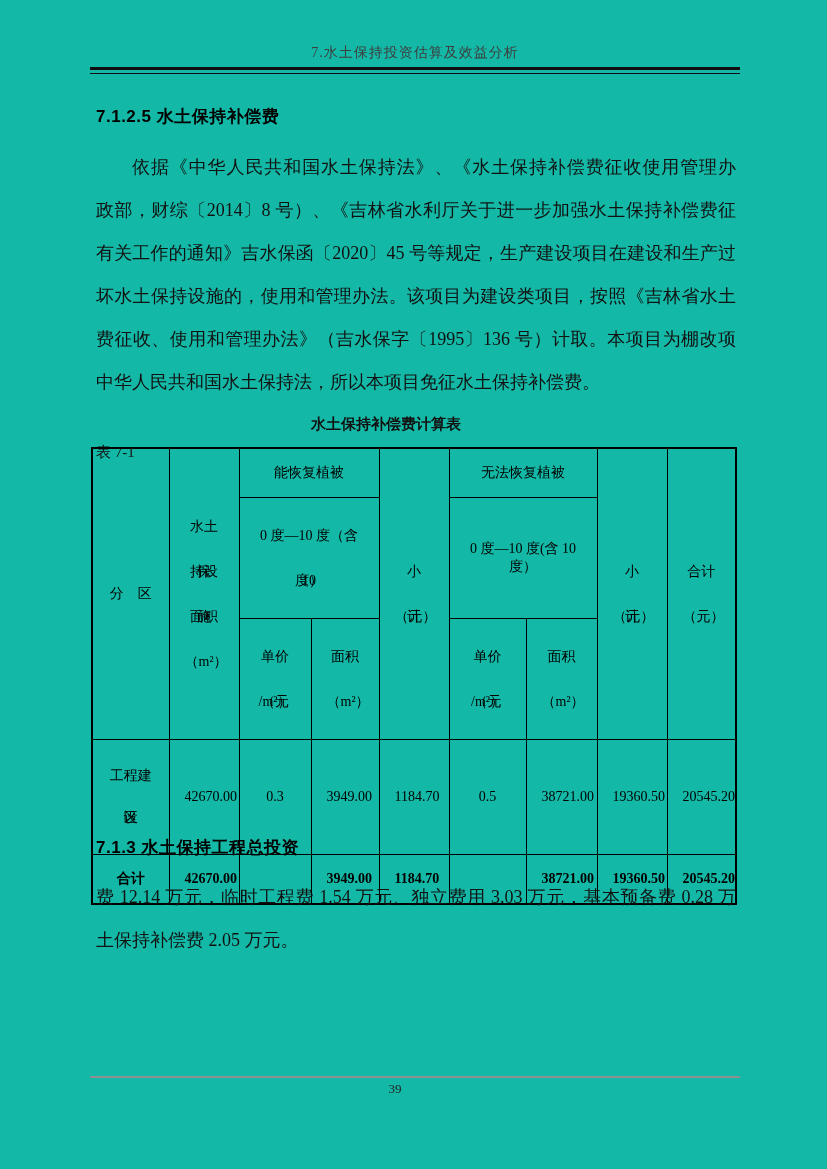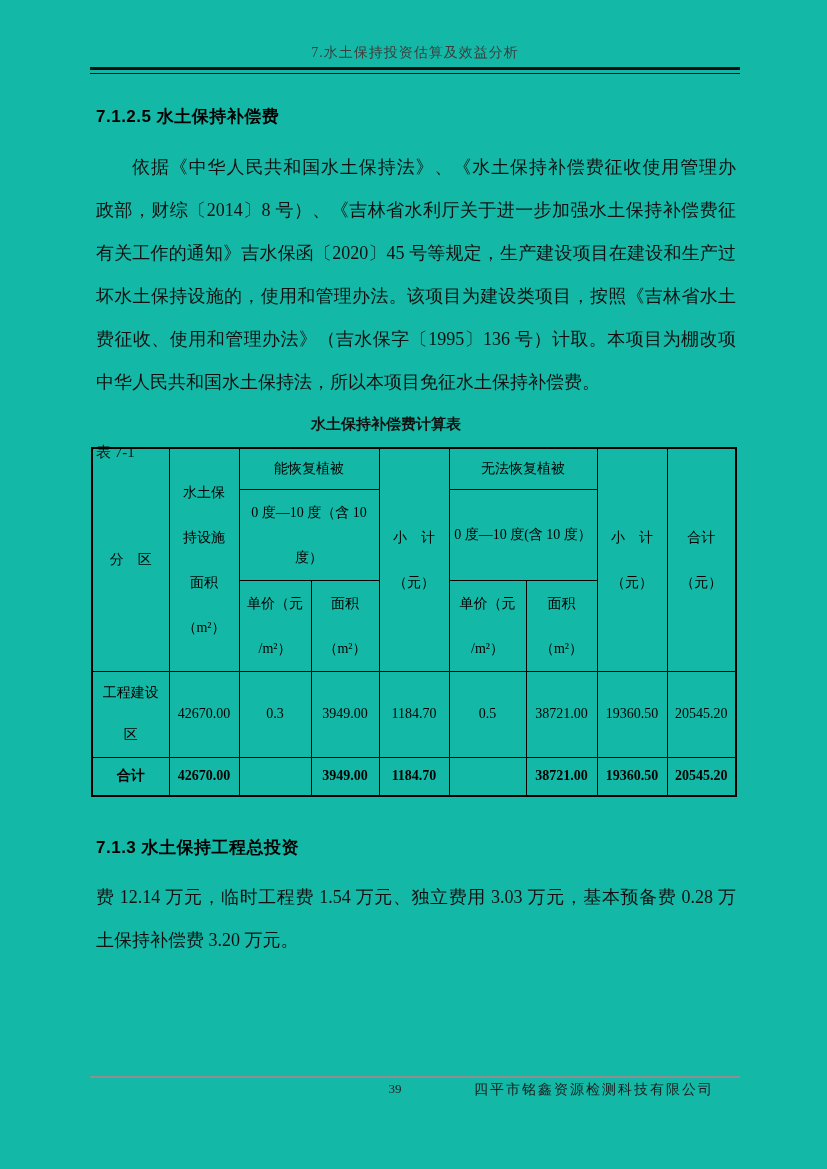--- a/index.html
+++ b/index.html
@@ -38,21 +38,21 @@
   
   .tcap { position:absolute; top:415px; left:96px; width:640px; height:24px; font-size:15px; }
   .tcap-label { position:absolute; left:0; top:0;margin-top:28px; }
   .tcap-title { position:absolute; left:90px; width:400px; top:0; text-align:center; font-weight:bold; font-size:15px; }
   
   .ctable {
     position:absolute; top:447px; left:91px;
     border-collapse:collapse; table-layout:fixed; width:646px;
     font-size:14px; color:#000;
   }
-  .ctable td { border:1px solid #000; text-align:center; vertical-align:middle; padding:0; overflow:hidden; }
+  .ctable td { border:1px solid #000; text-align:center; vertical-align:middle; padding:15px; overflow:hidden; }
   .ctable { border:2px solid #000; }
   .ctable .ln { line-height:45px; height:45px; }
   .ctable .ln2 { line-height:42px; height:42px; }
   .num { font-family:"Liberation Serif","DejaVu Serif",serif; }
   .trow-total td { font-weight:bold; }
   
   .footer-rule { position:absolute; top:1076px; left:90px; width:650px; height:2px; background:#8f8f8f; }
   .footer-text { position:absolute; top:1081px; left:90px; width:650px; height:22px; font-size:13px; color:#222; }
   .footer-page { position:absolute; left:285px; width:40px; text-align:center; top:0; }
   .footer-company { position:absolute; right:26px; top:0; font-size:14px; letter-spacing:2px; color:#1c1c1c; }
@@ -169,22 +169,21 @@
       <td class="num">19360.50</td>
       <td class="num">20545.20</td>
     </tr>
   </tbody>
     </table>
 
   <div id="h2" class="h-sec">7.1.3 水土保持工程总投资</div>
 
   <div id="para2" class="para">
     <div class="pline">费 12.14 万元，临时工程费 1.54 万元、独立费用 3.03 万元，基本预备费 0.28 万元，水</div>
-    <div class="pline last">土保持补偿费 3.20 万元。</div>
+    <div class="pline last">土保持补偿费 2.05 万元。</div>
   </div>
 
   <div class="footer-rule"></div>
   <div class="footer-text">
     <span class="footer-page">39</span>
-    <span class="footer-company">四平市铭鑫资源检测科技有限公司</span>
   </div>
 
 </div>
 
 </body></html>

